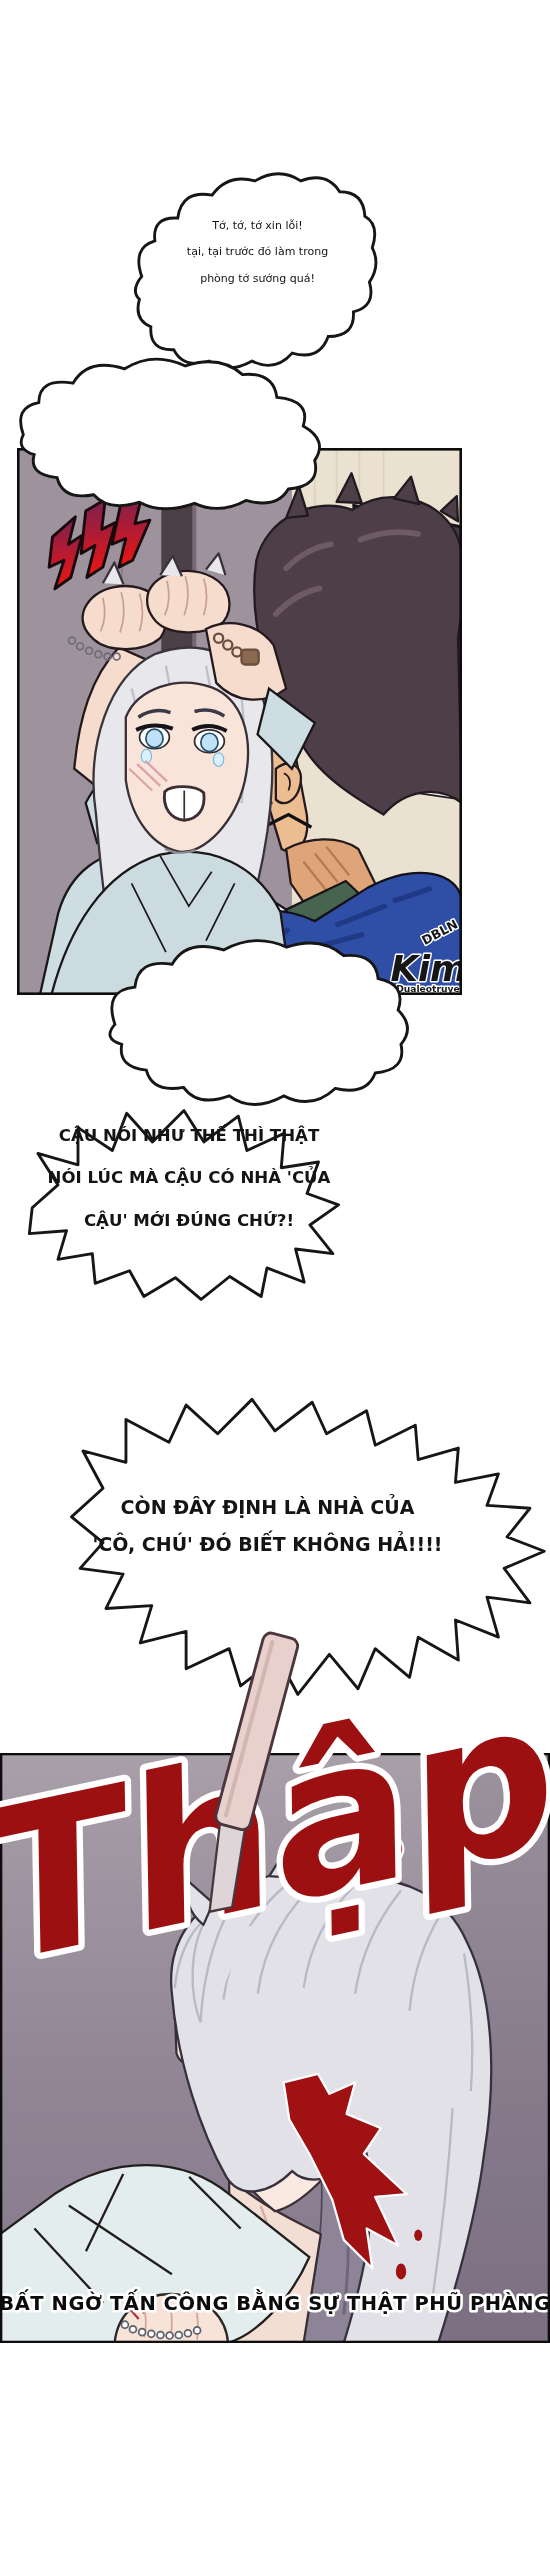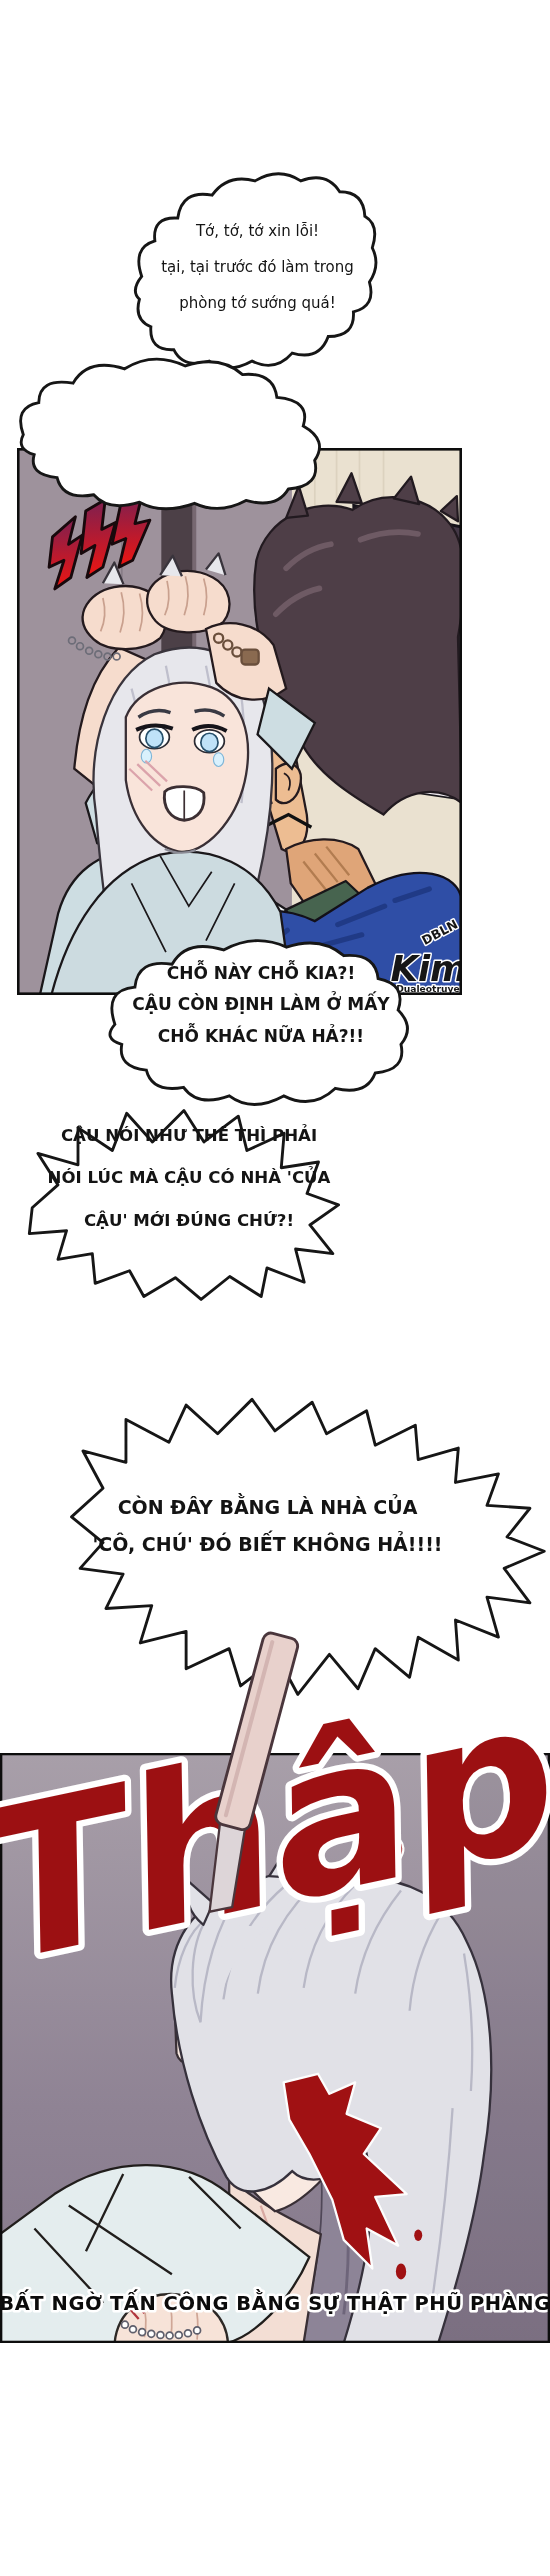--- a/index.html
+++ b/index.html
@@ -1,20 +1,20 @@
 <!DOCTYPE html>
 <html style="font-size:9.2px"><head>
 <meta charset="utf-8">
 <style>
   html,body{margin:0;padding:0;background:#ffffff;}
   #page{position:relative;width:550px;height:2576px;background:#ffffff;overflow:hidden;
         font-family:"DejaVu Sans", sans-serif;color:#151515;}
   .abs{position:absolute;}
   .bubble-text{position:absolute;text-align:center;white-space:pre-line;color:#141414;z-index:4;}
-  .hand{font-size:15px;line-height:2.4;font-weight:500;}
+  .hand{font-size:11px;line-height:2.4;font-weight:500;}
   .shout{font-weight:bold;}
   svg{display:block;}
 </style>
 </head>
 <body>
 
 <div id="page">
 
   <svg class="abs" style="left:129px;top:162px;z-index:3" width="252" height="226" viewBox="0 0 440 395">
     <path d="M22,200 Q5,150 45,138 Q40,95 85,98 Q92,48 145,58 Q172,20 220,33 Q262,8 300,33 Q345,16 368,52 Q410,52 412,95 Q438,110 425,150 Q440,180 420,210 Q432,252 392,262 Q395,305 348,305 Q332,348 285,334 Q255,368 215,348 Q172,372 140,348 Q95,362 78,328 Q35,330 38,288 Q8,275 18,240 Q2,225 22,200 Z" fill="#ffffff" stroke="#161616" stroke-width="5"></path>
@@ -125,35 +125,32 @@
       <text x="712" y="868" font-size="22" font-weight="bold" transform="rotate(-28 712 868)">DBLN</text>
       <text x="652" y="930" font-size="62" font-weight="bold" font-style="italic">Kim</text>
       <text x="662" y="950" font-size="16" font-weight="bold">Dualeotruyen</text>
     </g>
     <rect x="2" y="2" width="773" height="951" fill="none" stroke="#0d0d0d" stroke-width="5"></rect>
   </svg>
 
   <svg class="abs" style="left:92px;top:921px;z-index:3" width="329" height="201" viewBox="0 0 575 350">
     <path d="M40,180 Q20,120 75,115 Q80,65 140,75 Q165,30 230,50 Q285,20 340,45 Q400,25 440,60 Q495,55 500,100 Q550,110 535,155 Q565,185 540,215 Q550,260 495,265 Q480,305 425,292 Q385,330 335,305 Q280,335 240,305 Q185,325 160,290 Q105,300 95,260 Q45,255 52,215 Q18,205 40,180 Z" fill="#ffffff" stroke="#161616" stroke-width="5"></path>
   </svg>
-  <div class="bubble-text shout" style="left:129px;top:958px;width:264px;font-size:17px;line-height:1.85;">CHỖ NÀY CHỖ KIA?!
-CẬU CÒN ĐỊNH LÀM Ở MẤY
-CHỖ KHÁC NỮA HẢ?!!</div>
 
   <svg class="abs" style="left:11.5px;top:1099px;z-index:3" width="341" height="209" viewBox="0 0 595 365">
     <path d="M35,190 L80,150 L45,95 L115,115 L115,50 L175,90 L200,25 L245,75 L300,20 L335,75 L395,30 L410,90 L475,60 L470,120 L535,110 L515,165 L570,185 L520,220 L560,270 L495,262 L510,320 L445,295 L435,345 L380,310 L330,350 L285,312 L230,345 L205,300 L145,322 L140,270 L80,280 L95,230 L30,235 Z" fill="#ffffff" stroke="#161616" stroke-width="5" stroke-linejoin="round"></path>
   </svg>
-  <div class="bubble-text shout" style="left:40px;top:1115px;width:298px;font-size:16.6px;line-height:2.55;">CẬU NÓI NHƯ THẾ THÌ PHẢI
+  <div class="bubble-text shout" style="left:40px;top:1115px;width:298px;font-size:16.6px;line-height:2.55;">CẬU NÓI NHƯ THẾ THÌ THẬT
 NÓI LÚC MÀ CẬU CÓ NHÀ 'CỦA
 CẬU' MỚI ĐÚNG CHỨ?!</div>
 
   <svg class="abs" style="left:40px;top:1385px;z-index:3" width="510" height="321" viewBox="0 0 890 560">
     <path d="M55,230 L110,180 L75,115 L150,135 L150,60 L225,100 L255,35 L310,85 L370,25 L410,80 L475,30 L500,85 L570,45 L585,105 L655,70 L660,130 L730,110 L725,170 L800,155 L780,210 L855,215 L815,265 L880,290 L810,320 L855,380 L780,370 L800,440 L725,410 L730,480 L660,440 L645,510 L585,460 L555,530 L505,470 L450,540 L415,475 L350,525 L330,460 L255,495 L255,430 L175,450 L195,385 L115,390 L145,330 L70,320 L110,275 L55,230 Z" fill="#ffffff" stroke="#161616" stroke-width="5" stroke-linejoin="round"></path>
   </svg>
-  <div class="bubble-text shout" style="left:61px;top:1489px;width:413px;font-size:19px;line-height:1.95;">CÒN ĐÂY BẰNG LÀ NHÀ CỦA
+  <div class="bubble-text shout" style="left:61px;top:1489px;width:413px;font-size:19px;line-height:1.95;">CÒN ĐÂY ĐỊNH LÀ NHÀ CỦA
 'CÔ, CHÚ' ĐÓ BIẾT KHÔNG HẢ!!!!</div>
 
   <svg class="abs" style="left:0px;top:1753px;z-index:1" width="550" height="590" viewBox="0 0 960 1030">
     <defs>
       <linearGradient id="wall2" x1="0" y1="0" x2="0" y2="1">
         <stop offset="0" stop-color="#a89fa9"></stop>
           <stop offset="0.6" stop-color="#8f8394"></stop>
           <stop offset="1" stop-color="#84788a"></stop>
       </linearGradient>
     </defs>

